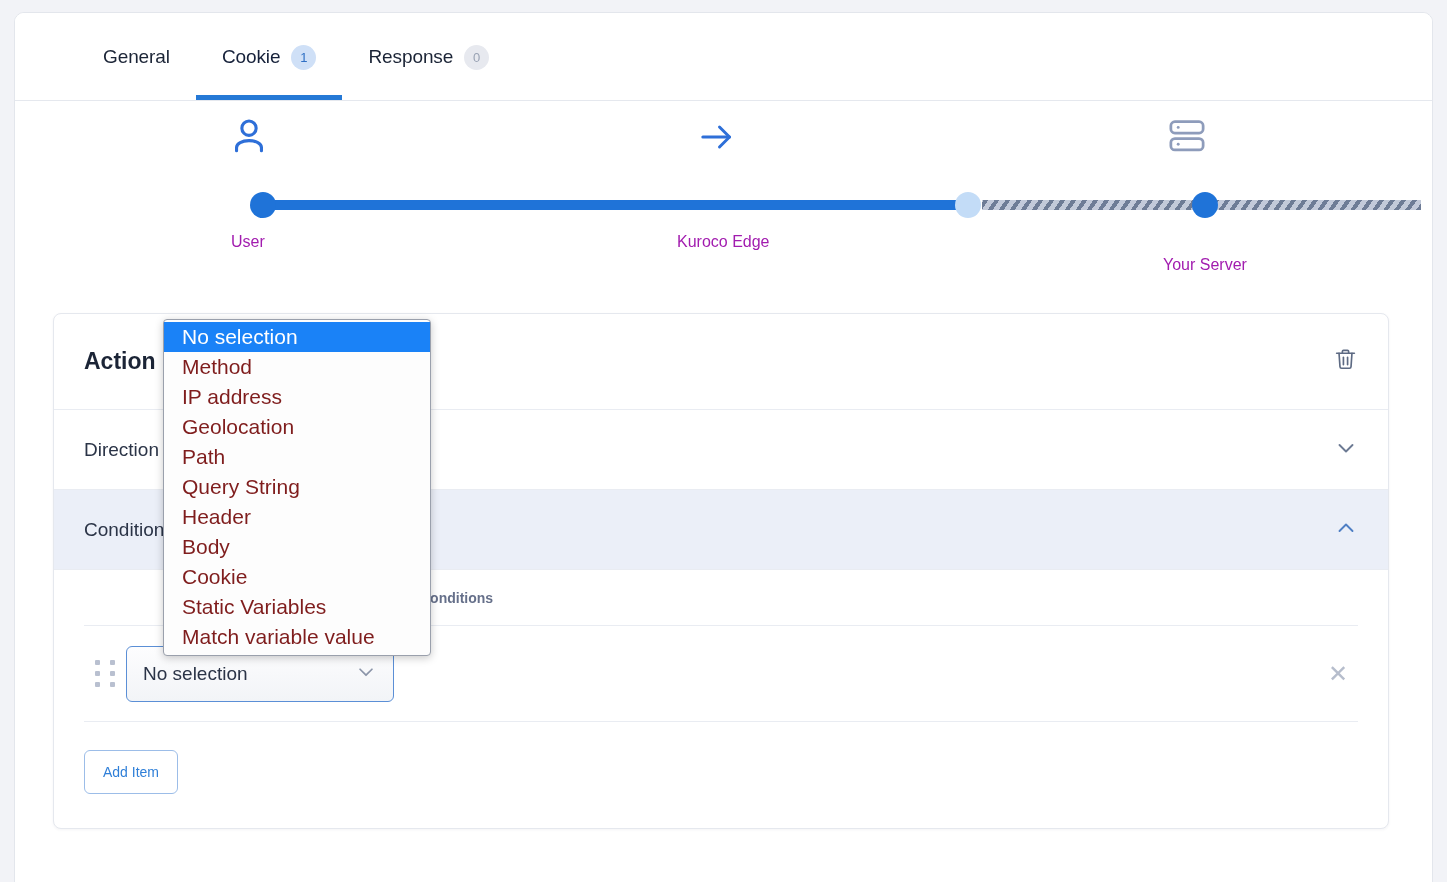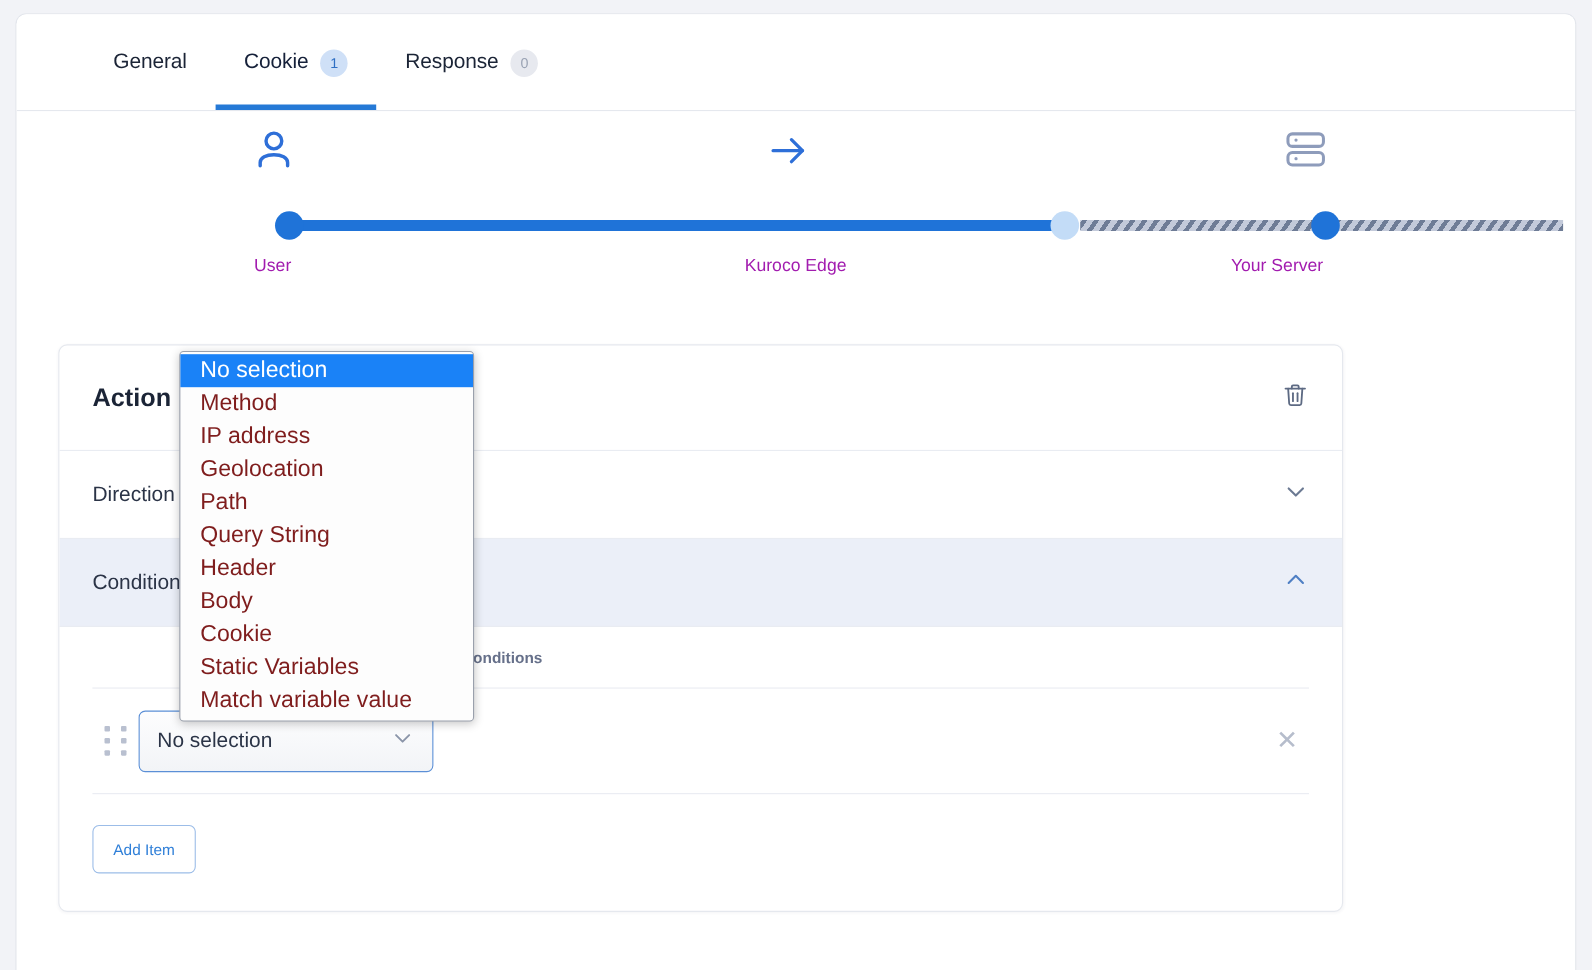--- a/index.html
+++ b/index.html
@@ -114,27 +114,27 @@
 
   .flow-labels { position: relative; height: 28px; margin-top: 15px; }
   .flow-label {
     position: absolute;
     font-size: 16px;
     color: #a21caf;
     white-space: nowrap;
   }
   .fl-user   { left: -18px; }
   .fl-edge   { left: 660px; transform: translateX(-232px); }
-  .fl-server { left: 870px; }
+  .fl-server { left: 914px; margin-top: 23px; }
 
   
   .card {
     position: absolute;
     left: 38px; top: 300px;
-    width: 1168px;
+    width: 1336px;
     background: #fff;
     border: 1px solid #e5e8ee;
     border-radius: 8px;
     box-shadow: 0 1px 3px rgba(30,40,70,.05);
     overflow: hidden;
   }
   .card-head {
     height: 96px;
     display: flex; align-items: center;
     padding: 0 30px 0 30px;

